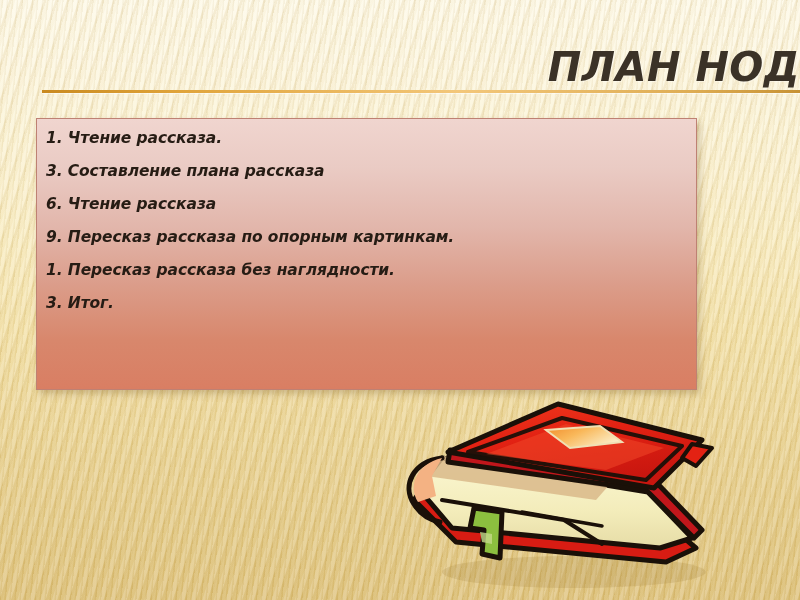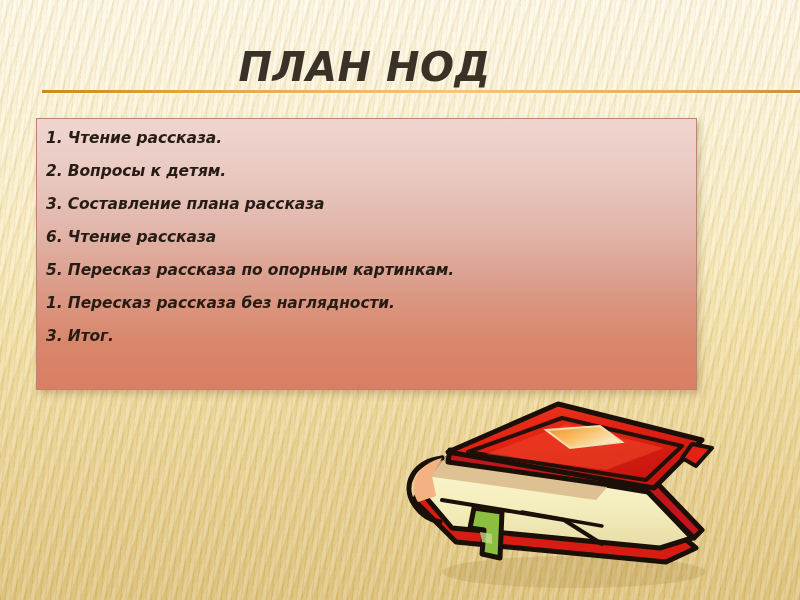--- a/index.html
+++ b/index.html
@@ -74,22 +74,22 @@
     top: 54px;
     width: 758px;
     height: 3px;
     background: linear-gradient(90deg, #C98A20 0%, #E0A43A 18%, #F3C77A 55%, #DFAE55 85%, #C79234 100%);
     box-shadow: 0 1px 0 rgba(255,255,255,0.55);
   }
   #page-title {
     position: absolute;
     left: 0;
     top: 0;
-    width: 729px;
-    text-align: center;
+    width: 800px;
+    text-align: right;
     font-family: "DejaVu Sans", sans-serif;
     font-size: 40px;
     font-weight: bold;
     font-style: italic;
     letter-spacing: 0.5px;
     color: #3B3227;
     line-height: 62px;
     text-shadow: 1px 1px 0 rgba(255,255,255,0.35);
     white-space: nowrap;
   }
@@ -142,24 +142,23 @@
 
 <div id="slide">
 
   <div id="title-block">
     <div id="title-rule"></div>
     <div id="page-title">ПЛАН НОД</div>
   </div>
 
   <div id="content-box">
     <div class="plan-item">1. Чтение рассказа.</div>
-    <div class="plan-item">2. Вопросы к детям.</div>
     <div class="plan-item">3. Составление плана рассказа</div>
     <div class="plan-item">6. Чтение рассказа</div>
-    <div class="plan-item">5. Пересказ рассказа по опорным картинкам.</div>
+    <div class="plan-item">9. Пересказ рассказа по опорным картинкам.</div>
     <div class="plan-item">1. Пересказ рассказа без наглядности.</div>
     <div class="plan-item">3. Итог.</div>
   </div>
 
   <div id="book-illustration">
     <svg width="340" height="204" viewBox="0 0 340 204" xmlns="http://www.w3.org/2000/svg">
       <defs>
         <linearGradient id="coverGrad" x1="0" y1="0" x2="0.4" y2="1">
           <stop offset="0%" stop-color="#EE3A1E"></stop>
           <stop offset="45%" stop-color="#E32213"></stop>

